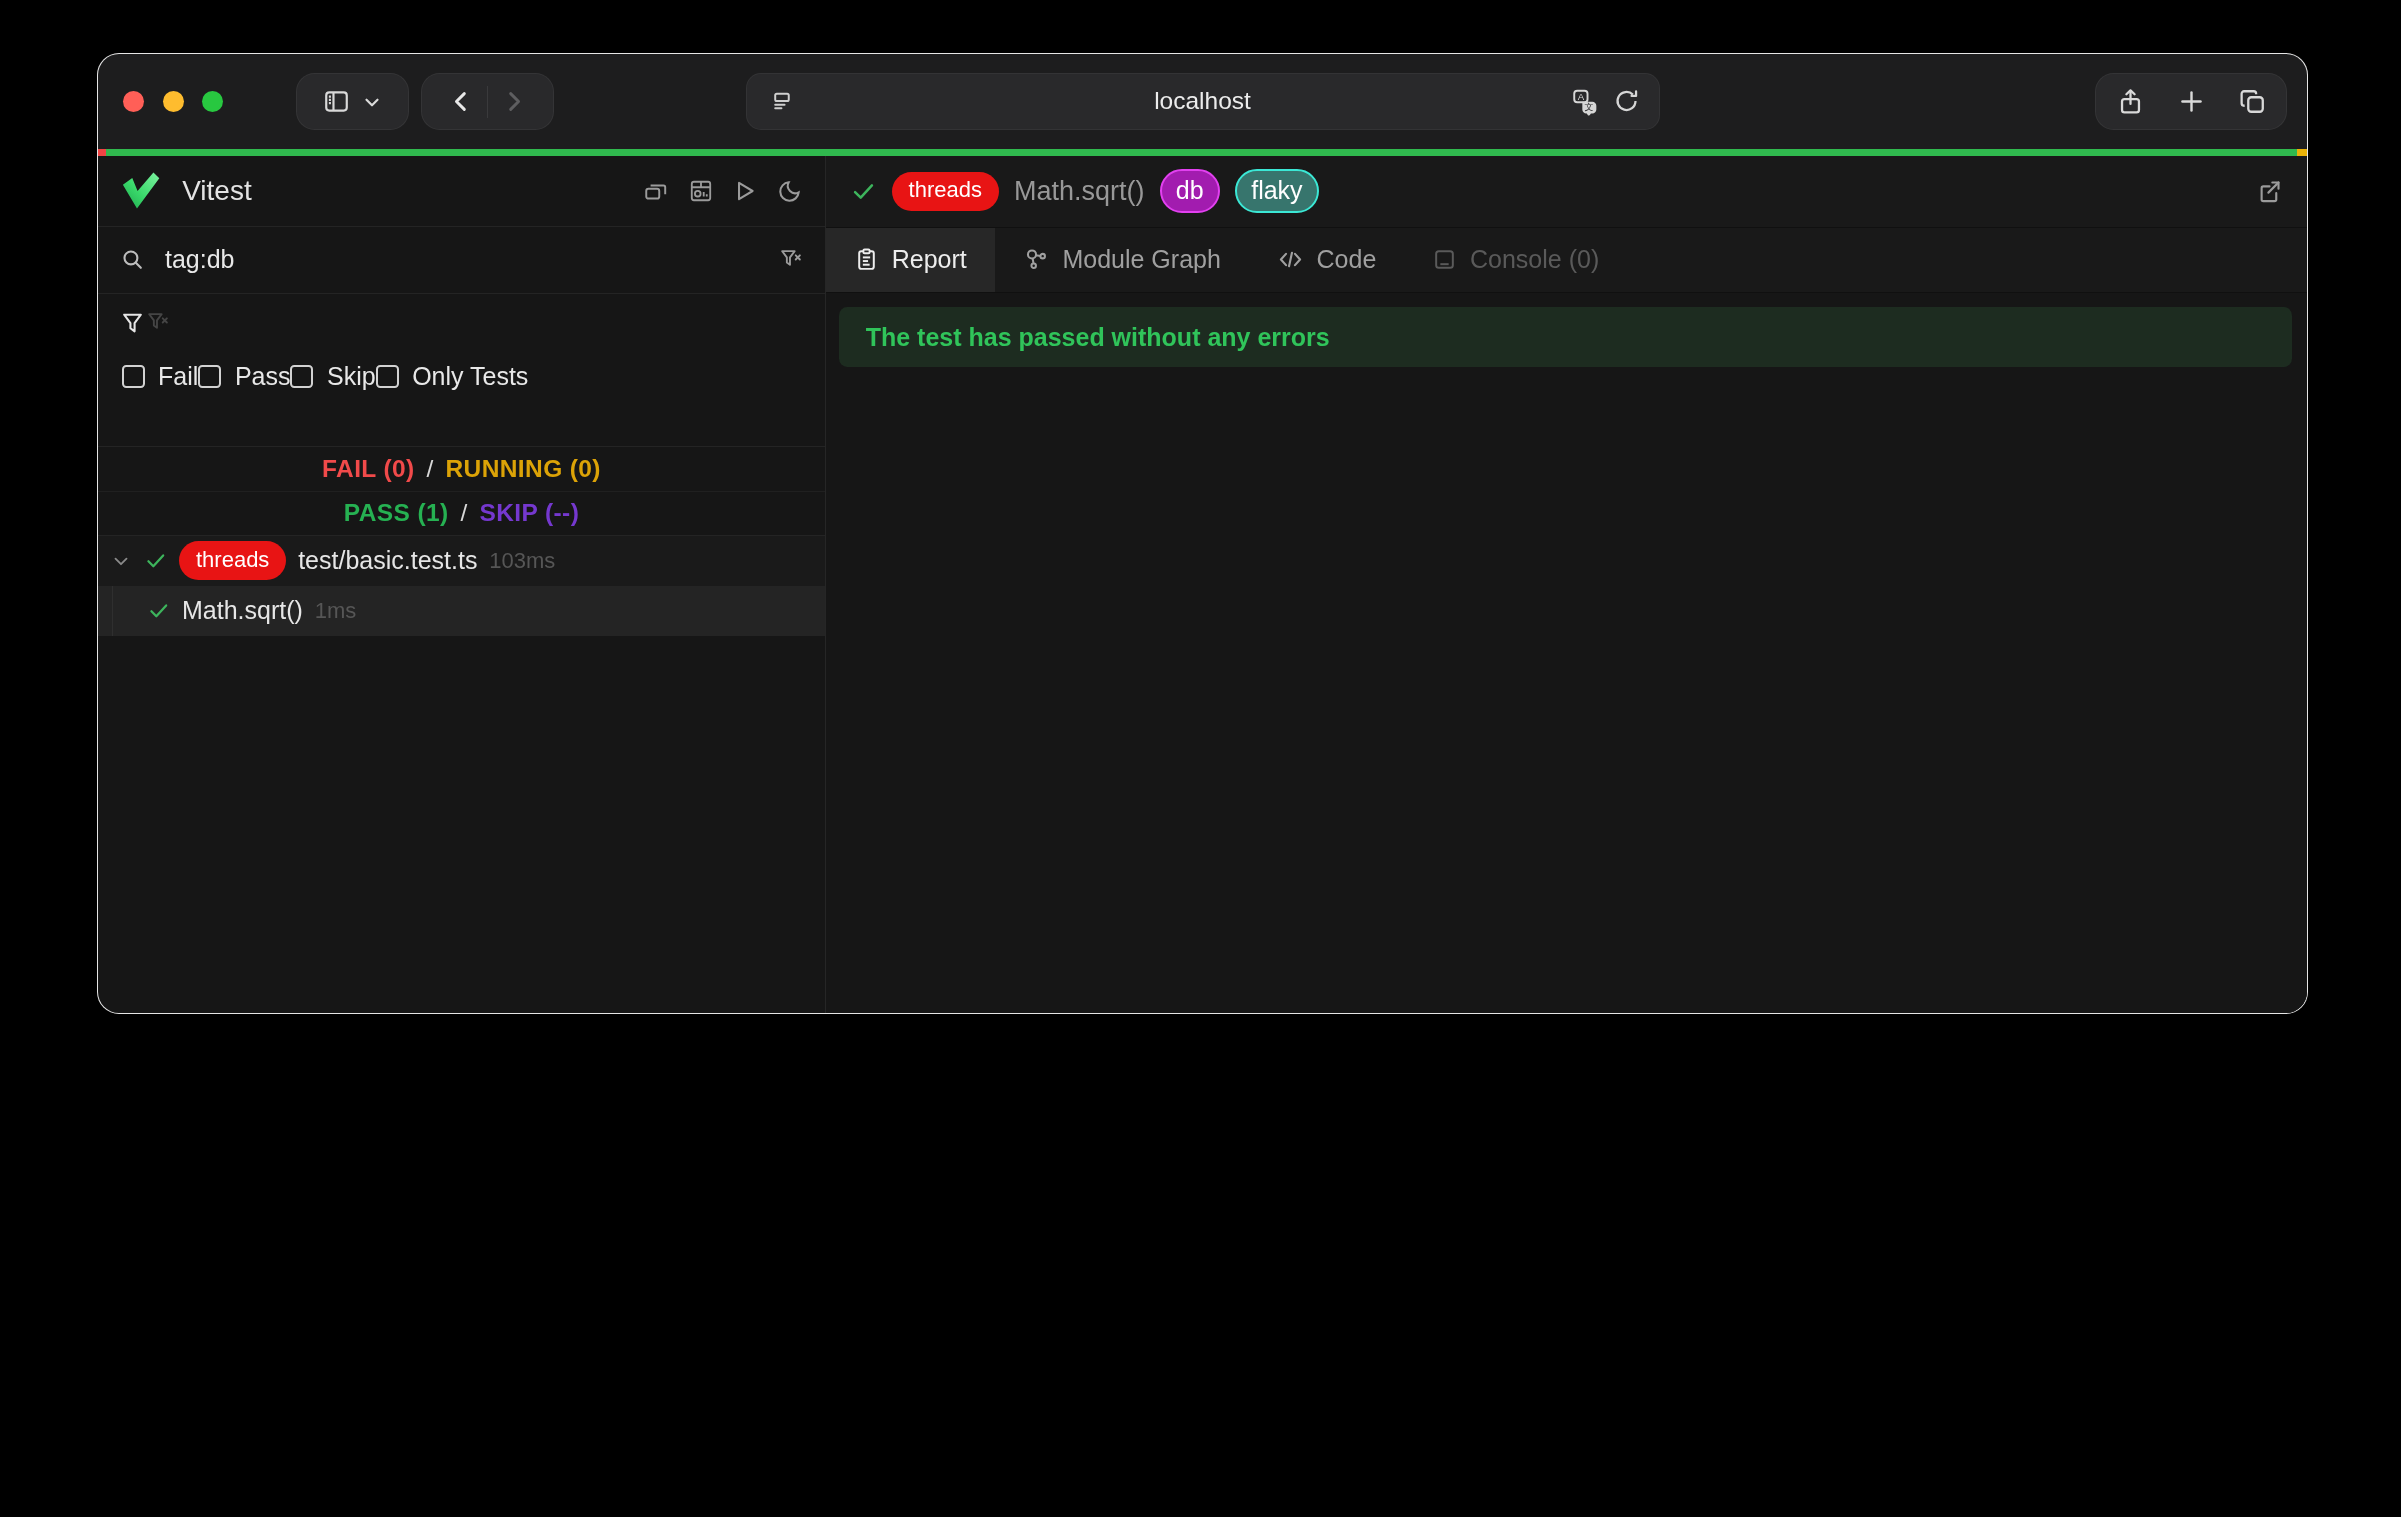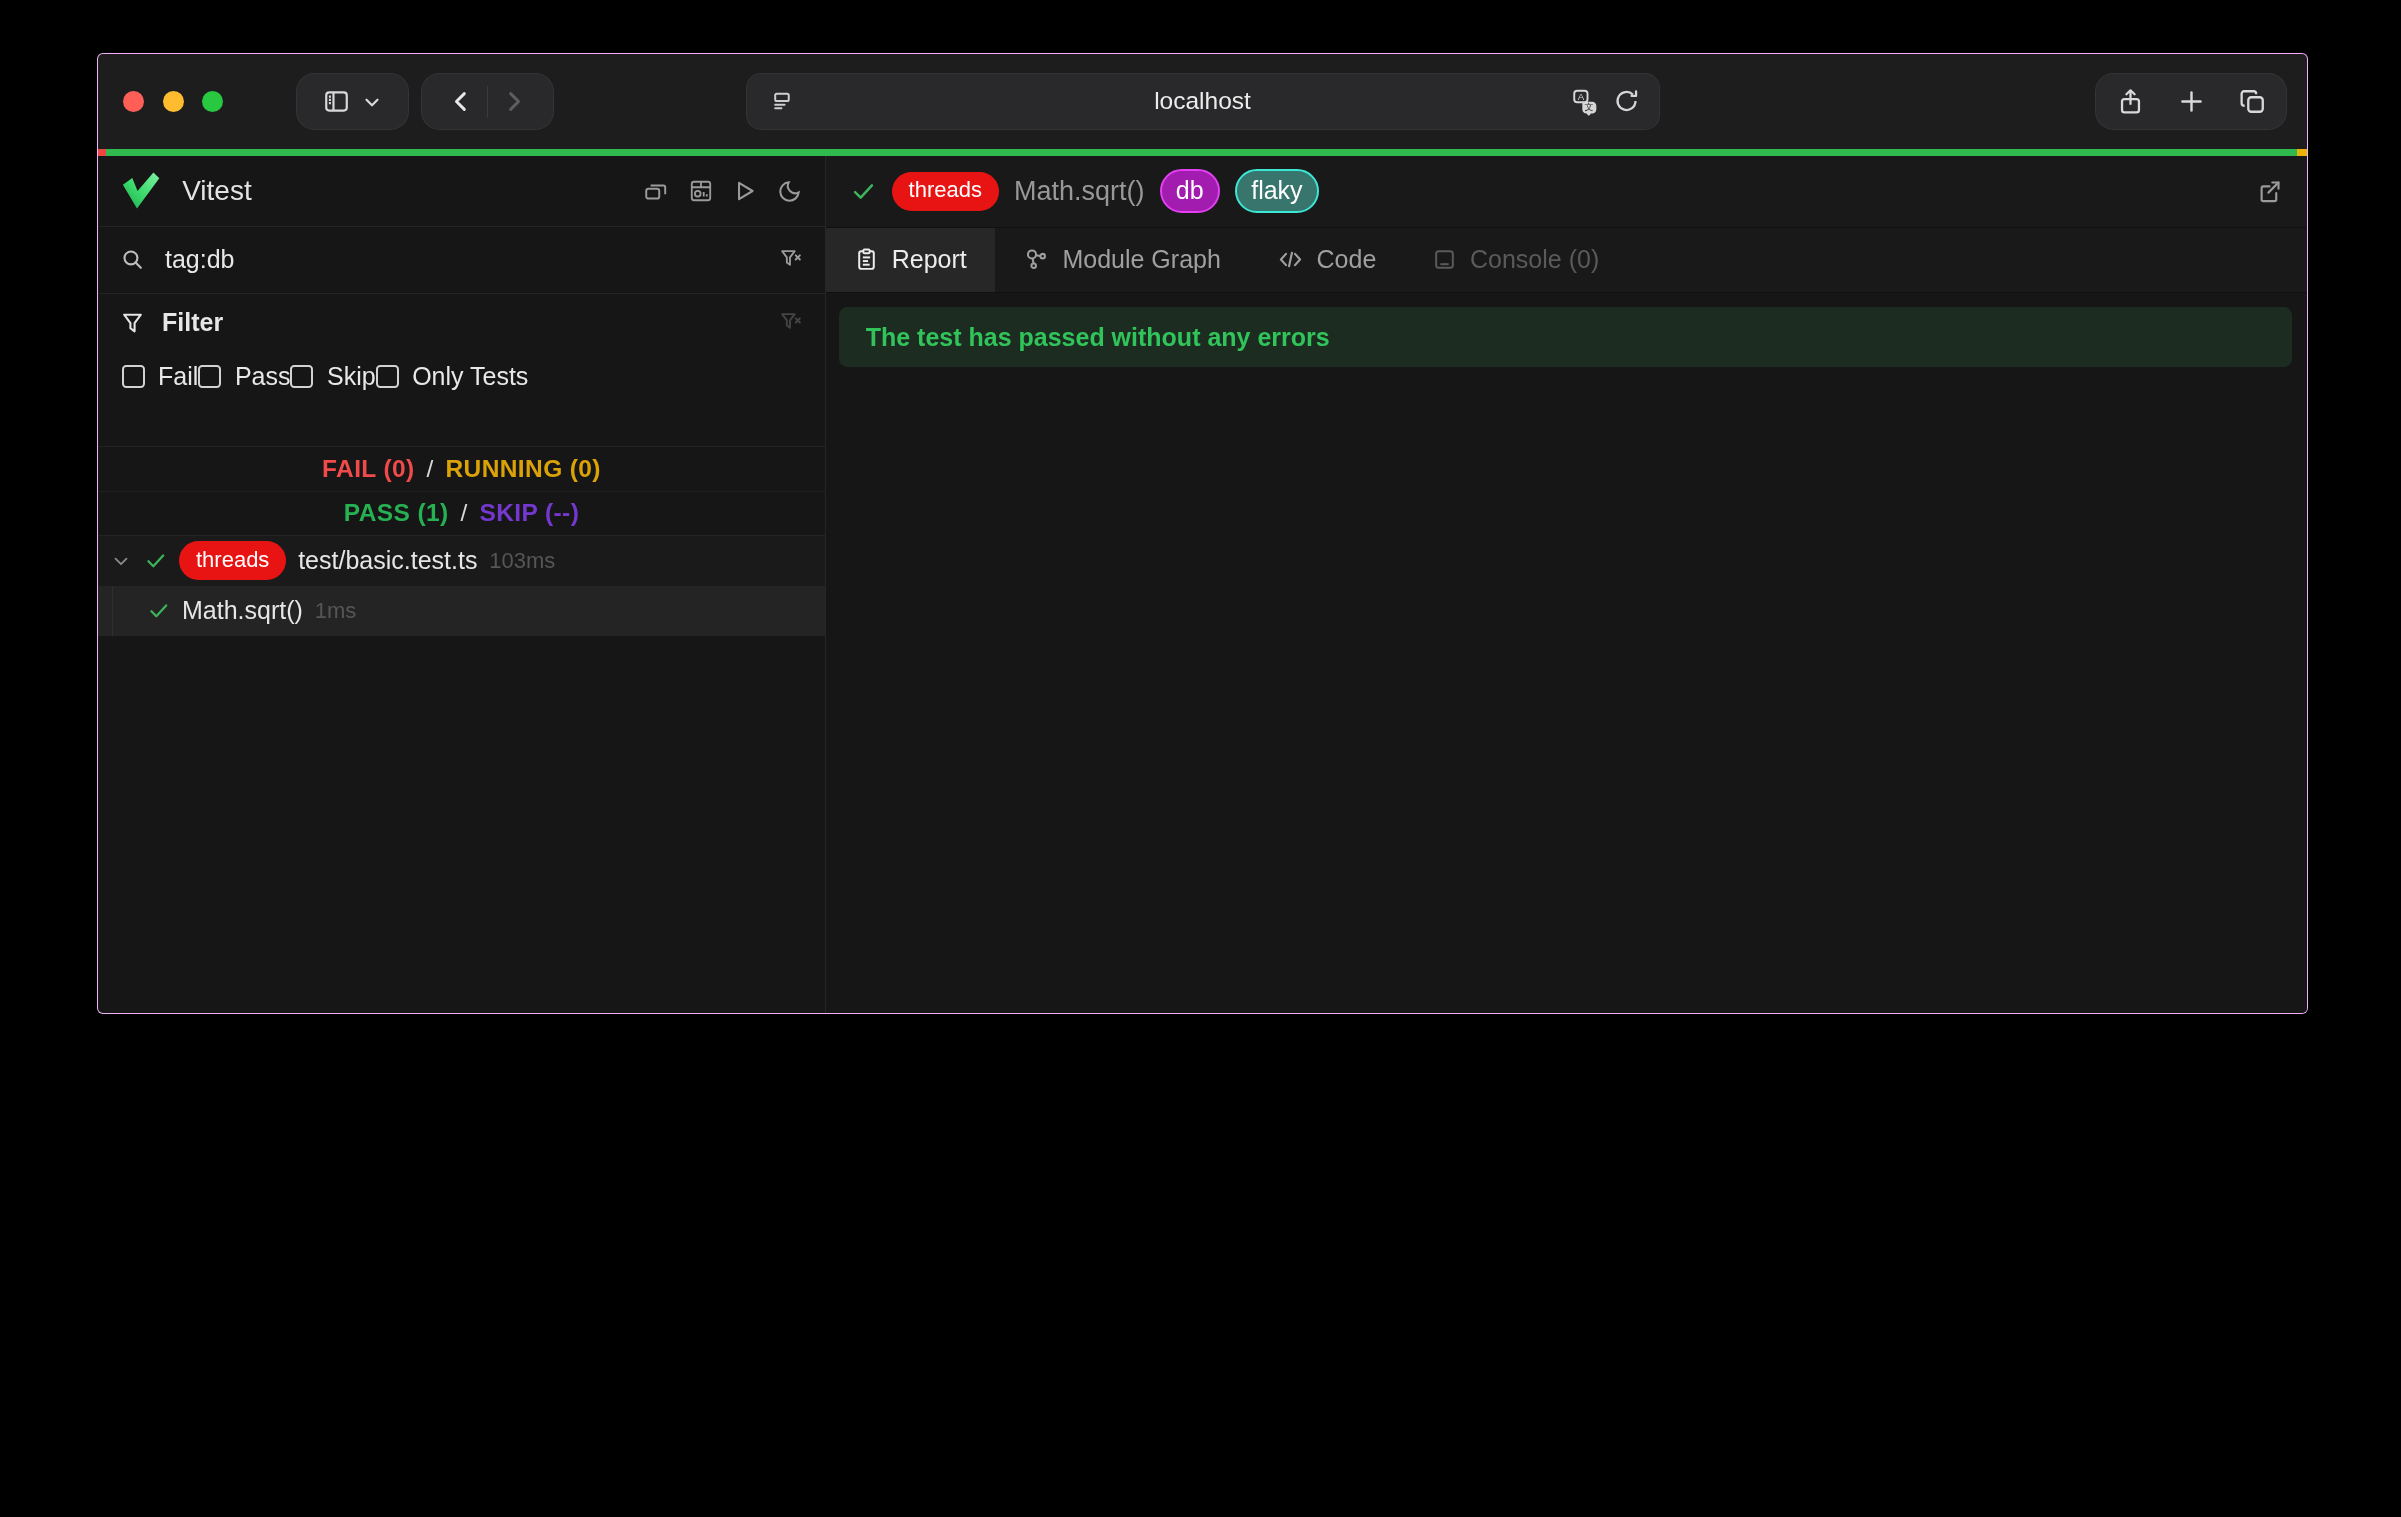--- a/index.html
+++ b/index.html
@@ -1,20 +1,20 @@
 <!DOCTYPE html>
 <html style="--traffic_red: #ff5f57; --traffic_yellow: #febc2e; --traffic_green: #28c840; --progress_fail: #ef4444; --progress_pass: #30b94e; --progress_skip: #eab308; --badge_red: #e81414; --check_green: #3db45c; --st_fail: #f14a4a; --st_running: #dca307; --st_pass: #26b152; --st_skip: #7538cf; --tag_db_bg: #a21caf; --tag_db_border: #e240f0; --tag_flaky_bg: #37756d; --tag_flaky_border: #3be8d5; --banner_bg: #1d2c20; --banner_text: #30c45a;font-size:13.5px"><head>
 <meta charset="utf-8">
 <style>
   * { margin:0; padding:0; box-sizing:border-box; }
   html,body { width:2401px; height:1517px; background:#000; overflow:hidden;
               font-family:"Liberation Sans", sans-serif; }
 
   .window { position:absolute; left:97px; top:53px; width:2211px; height:961px;
-            border-radius:6px; background:#f0abfc; overflow:hidden;
+            border-radius:22px; background:#e5e5e5; overflow:hidden;
             border:0.8px solid rgba(255,255,255,0.07); }
 
   
   .toolbar { height:95px; background:#1d1d1e; display:flex; align-items:center;
              position:relative; padding:0 25px; }
   .traffic { display:flex; gap:18.6px; }
   .light { width:21px; height:21px; border-radius:50%; }
   .light.red   { background:var(--traffic_red); }
   .light.yellow{ background:var(--traffic_yellow); }
   .light.green { background:var(--traffic_green); }
@@ -280,21 +280,20 @@
             </svg>
         </span>
       </div>
 
       <div class="filter-head">
         <span>
           <svg width="25" height="25" viewBox="0 0 24 24" fill="none" stroke="#e6e6e6" stroke-width="2" stroke-linejoin="round">
               <path d="M4 4.5 h16 l-6 8 v8 l-4 -3 v-5 Z"></path>
             </svg>
         </span>
-        <span class="ftitle">Filter</span>
         <span class="dimicon">
           <svg width="25" height="25" viewBox="0 0 24 24" fill="none" stroke="currentColor" stroke-width="1.8" stroke-linecap="round" stroke-linejoin="round">
               <path d="M4 4 h12 l-4.5 6 v7 l-3 -2.2 v-4.8 Z"></path>
               <line x1="17" y1="8" x2="21" y2="12"></line>
               <line x1="21" y1="8" x2="17" y2="12"></line>
             </svg>
         </span>
       </div>
 
       <div class="filter-opts">

